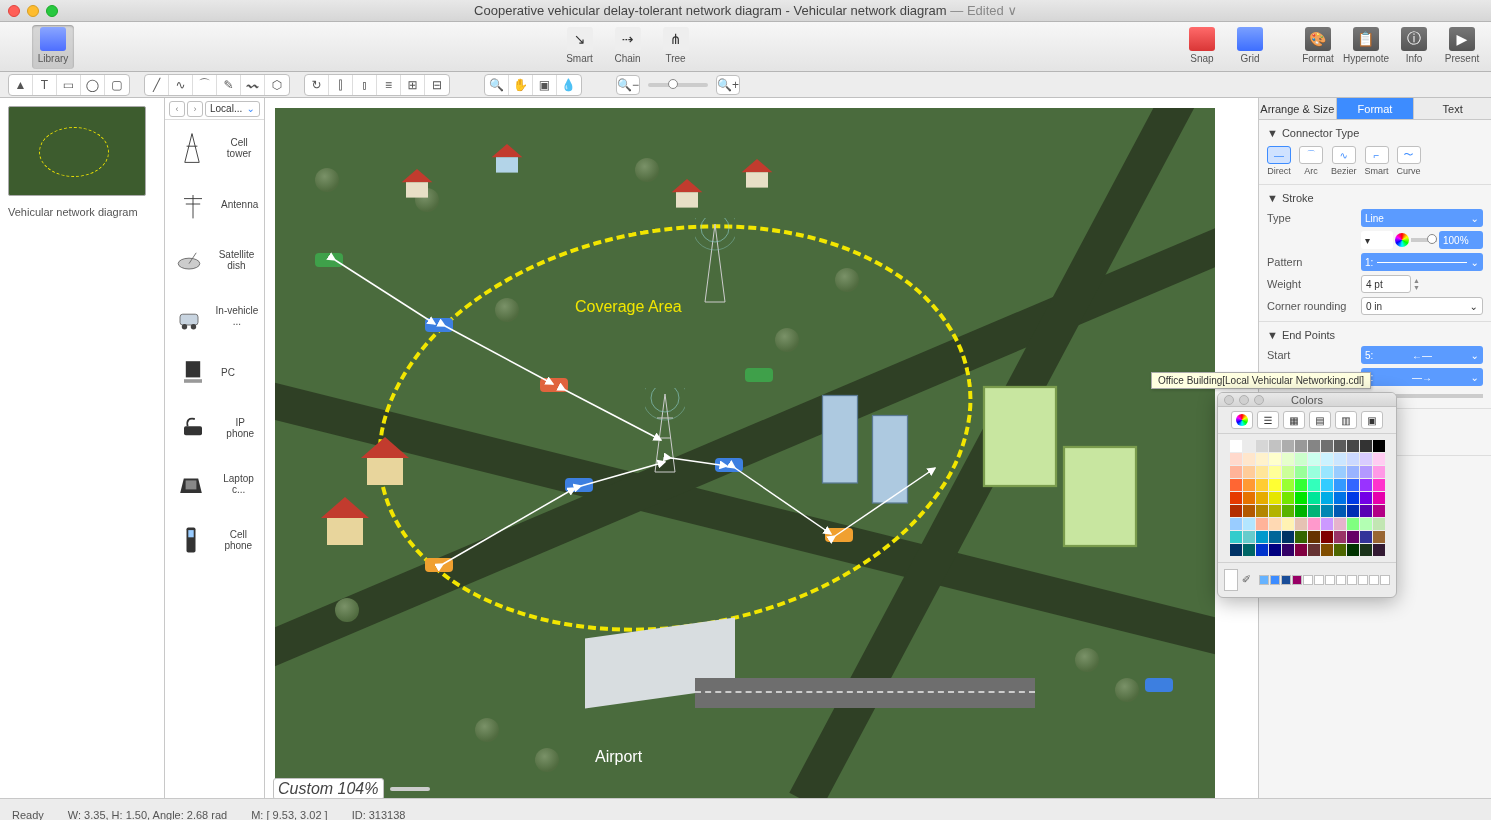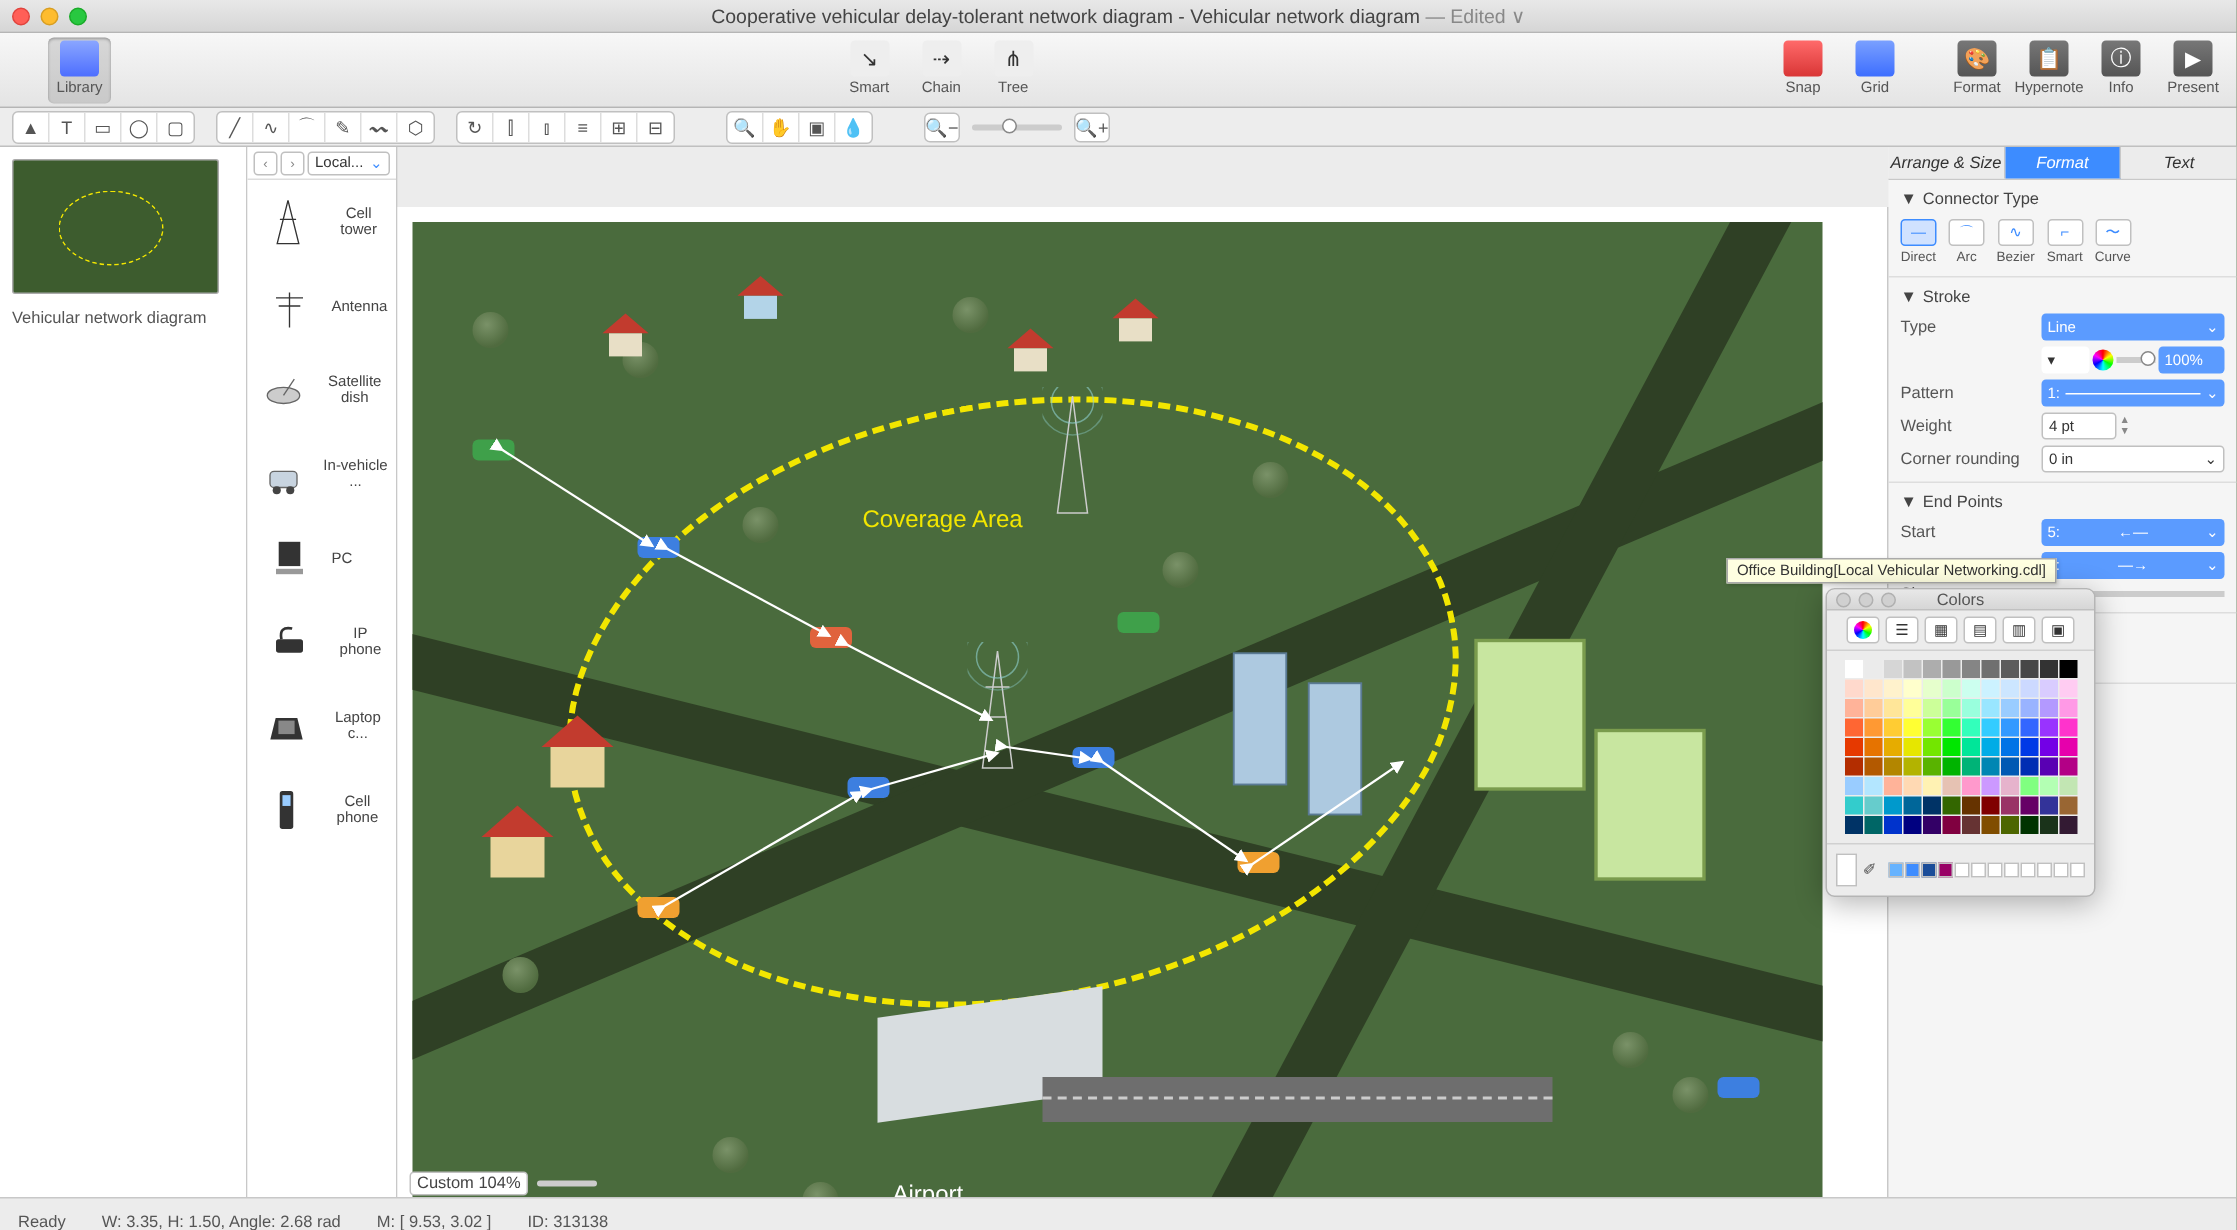--- a/index.html
+++ b/index.html
@@ -46,29 +46,29 @@
 .lib-hdr { height: 22px; border-bottom: 1px solid #ddd; display: flex; align-items: center; padding: 0 4px; gap: 2px; }
 .lib-nav { width: 16px; height: 16px; background: #fff; border: 1px solid #c0c0c0; border-radius: 3px; display: flex; align-items: center; justify-content: center; font-size: 9px; color: #888; cursor: pointer; }
 .lib-dd { flex: 1; height: 16px; border: 1px solid #c0c0c0; border-radius: 3px; font-size: 10px; padding: 0 4px; display: flex; align-items: center; justify-content: space-between; background: #fff; cursor: pointer; }
 .lib-items { overflow-y: auto; flex: 1; }
 .lib-item { display: flex; flex-direction: row; align-items: center; padding: 8px 4px; gap: 4px; cursor: pointer; }
 .li-thumb { width: 48px; height: 40px; display: flex; align-items: center; justify-content: center; font-size: 24px; color: #555; }
 .li-thumb svg { width: 40px; height: 36px; }
 .li-lbl { font-size: 10px; text-align: center; color: #444; }
 
 
-.canvas-wrap { flex: 1; background: #fff; position: relative; overflow: hidden; border-right: 1px solid #c8c8c8; margin-top: 40px; }
+.canvas-wrap { flex: 1; background: #fff; position: relative; overflow: hidden; border-right: 1px solid #c8c8c8; }
 .canvas { position: absolute; left: 10px; top: 10px; width: 940px; height: 690px; background: #4a6b3d; overflow: hidden; }
-.canvas-controls { position: absolute; left: 8px; bottom: 0; height: 18px; display: flex; align-items: center; gap: 6px; font-size: 11px; color: #444; }
+.canvas-controls { position: absolute; left: 8px; bottom: 0; height: 18px; display: flex; align-items: center; gap: 6px; font-size: 16px; color: #444; font-style: italic; }
 .zoom-dd { border: 1px solid #c0c0c0; background: #fff; padding: 1px 4px; border-radius: 3px; cursor: pointer; }
 
 
 .panel-insp { width: 232px; background: #f5f5f5; display: flex; flex-direction: column; font-size: 11px; }
 .insp-tabs { display: flex; height: 22px; border-bottom: 1px solid #c8c8c8; }
-.insp-tab { flex: 1; display: flex; align-items: center; justify-content: center; cursor: pointer; background: #ececec; border-right: 1px solid #c8c8c8; font-style: italic; }
+.insp-tab { flex: 1; display: flex; align-items: center; justify-content: center; cursor: pointer; background: #ececec; border-right: 1px solid #c8c8c8; }
 .insp-tab:last-child { border-right: none; }
 .insp-tab.active { background: #3d8cff; color: #fff; }
 .insp-sec { border-bottom: 1px solid #ddd; padding: 4px 8px; }
 .insp-sec-hdr { display: flex; align-items: center; gap: 4px; font-size: 11px; color: #444; padding: 3px 0; cursor: pointer; }
 .insp-row { display: flex; align-items: center; gap: 6px; padding: 2px 0; }
 .insp-lbl { width: 88px; color: #555; }
 .insp-ctrl { flex: 1; display: flex; gap: 2px; align-items: center; }
 .insp-sel { flex: 1; height: 18px; background: #fff; border-radius: 3px; font-size: 10px; padding: 0 4px; display: flex; align-items: center; justify-content: space-between; cursor: pointer; border: 0; }
 .insp-sel.blue { background: #5b9bff; color: #fff; }
 .conn-types { display: flex; gap: 8px; padding: 4px 0; }

